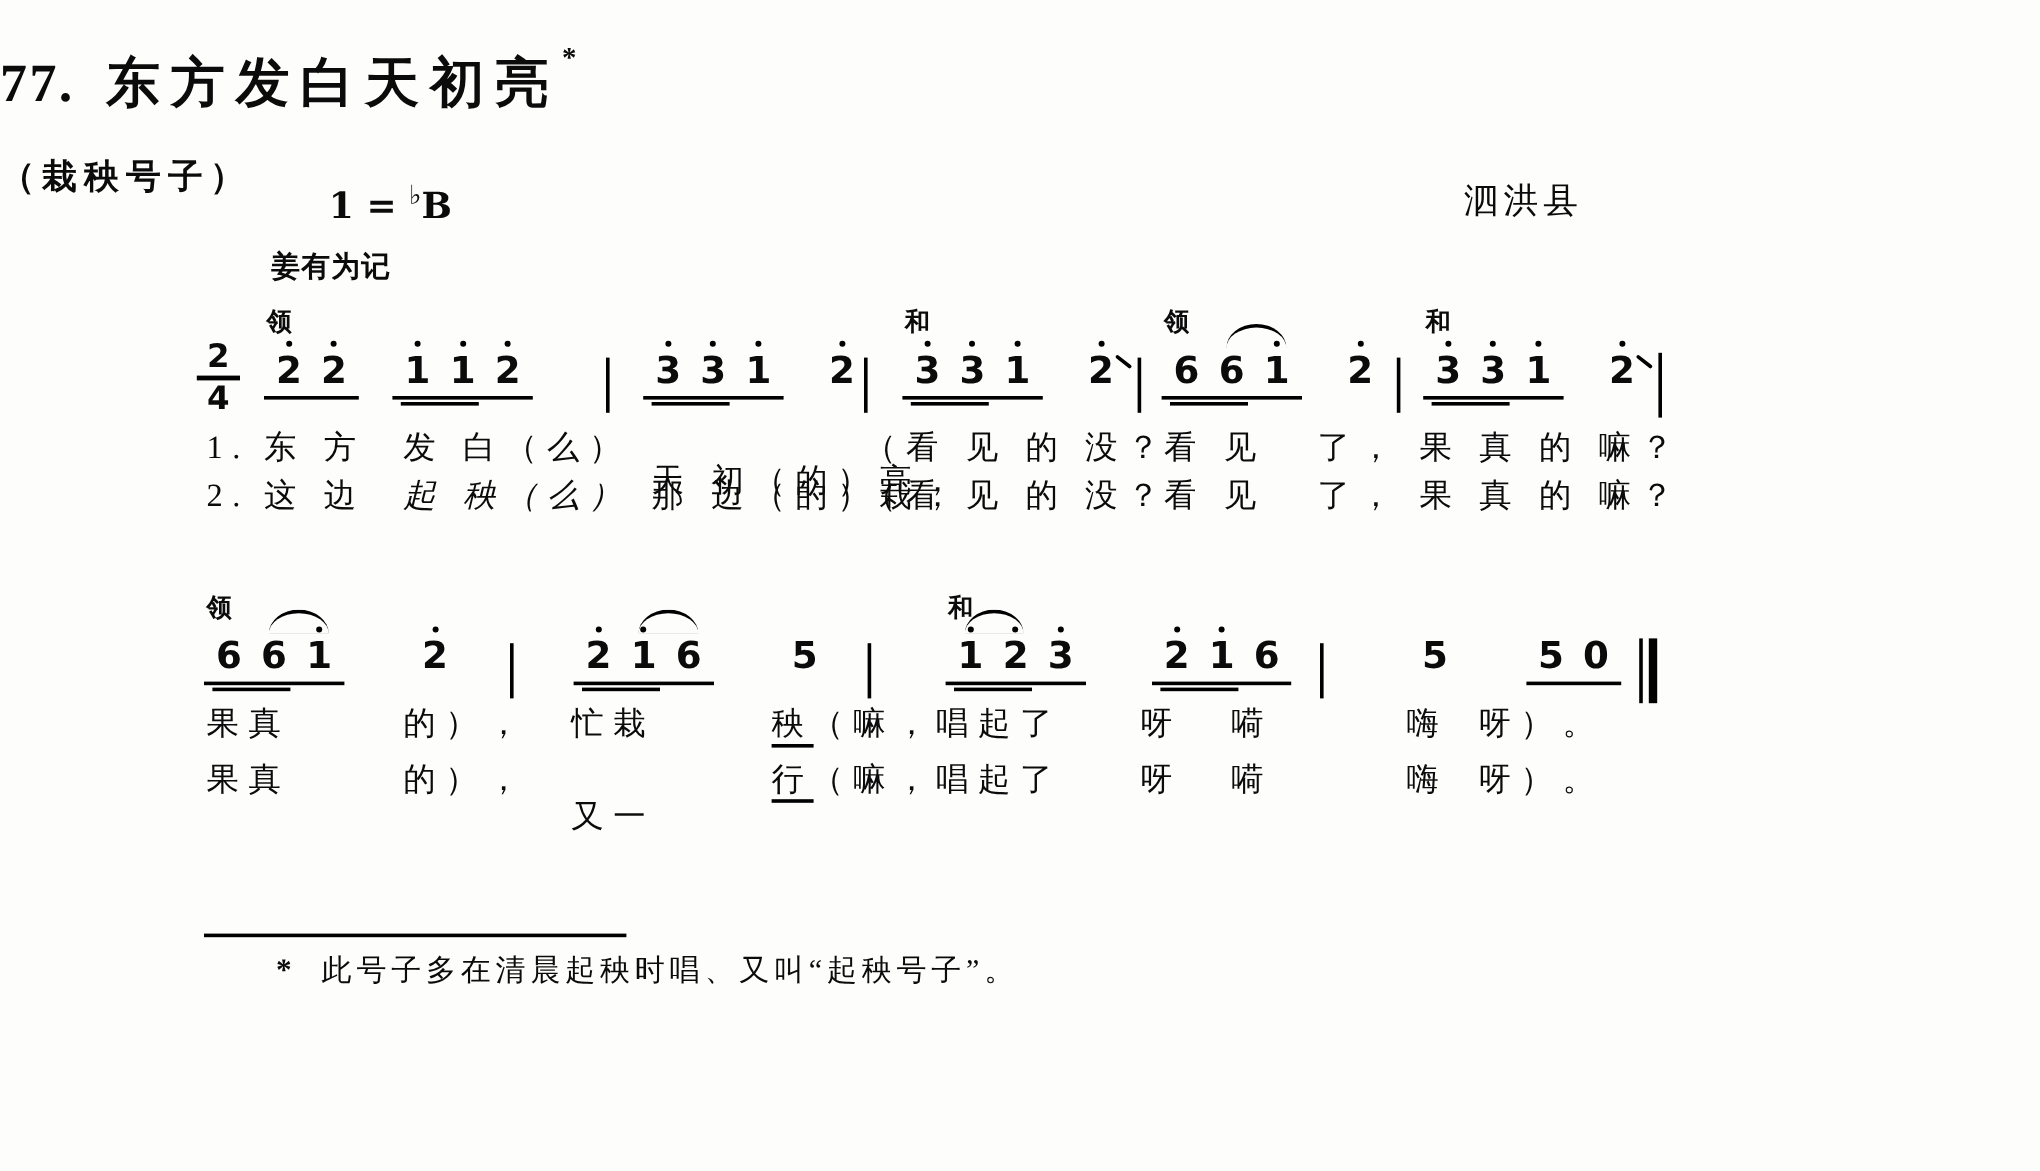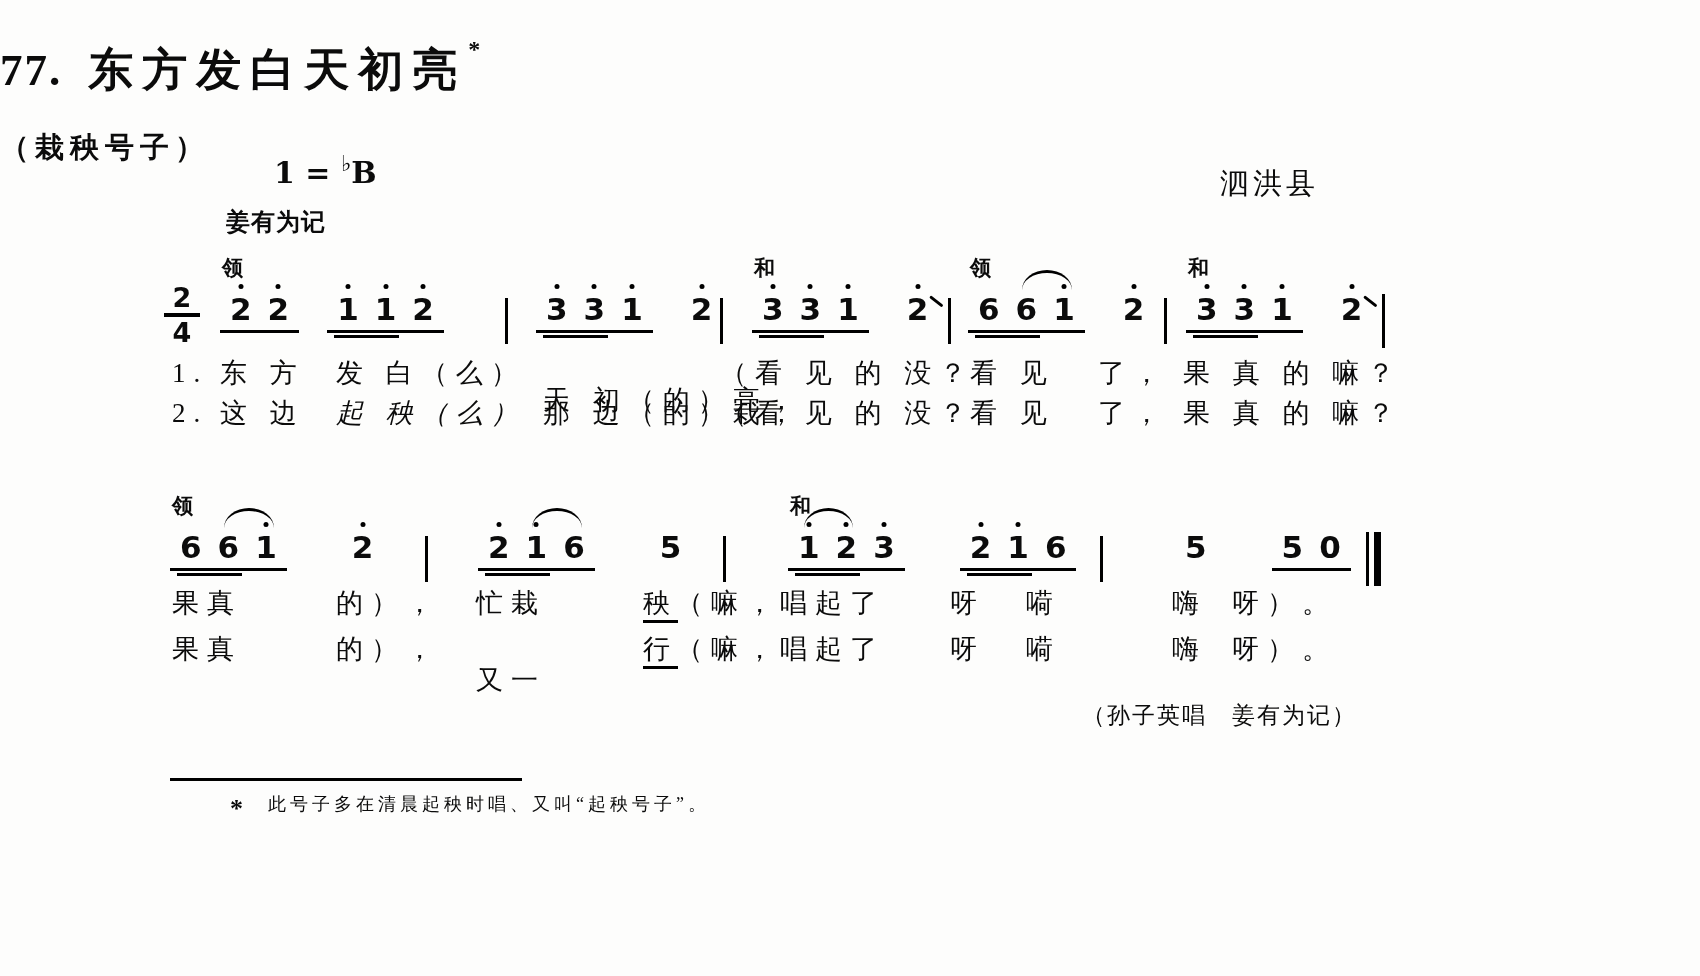--- a/index.html
+++ b/index.html
@@ -5,21 +5,21 @@
   html,body{margin:0;padding:0;background:#e8e8e6;}
   .page{position:relative;width:1700px;height:976px;margin:0 auto;background:#fdfdfc;color:#0b0b0b;
         font-family:"Liberation Serif","DejaVu Serif",serif;overflow:hidden;}
   .abs{position:absolute;}
   
   .title-row{left:0;right:0;top:36px;text-align:left;font-size:45px;font-weight:bold;}
   .title-num{margin-right:26px;letter-spacing:2px;}
   .title-main{letter-spacing:9px;}
   .title-sup{font-size:24px;vertical-align:28px;margin-left:2px;}
   .subtitle{left:0;right:0;top:128px;font-size:29px;font-weight:bold;letter-spacing:6px;}
-  .region{left:1220px;top:148px;font-size:29px;letter-spacing:4px;margin-top:16px;}
+  .region{left:1220px;top:148px;font-size:29px;letter-spacing:4px;}
   .keysig{left:226px;top:150px;font-size:30px;font-weight:bold;font-family:"DejaVu Serif",serif;margin-left:48px;}
   .keysig .flat{font-size:22px;vertical-align:12px;}
   .tempo{left:226px;top:206px;font-size:24px;font-weight:bold;letter-spacing:1px;}
   
   .timesig{left:164px;top:284px;width:36px;text-align:center;font-family:"DejaVu Sans",sans-serif;
            font-weight:bold;font-size:27px;line-height:1.05;}
   .timesig .ts-top{border-bottom:4px solid #000;padding-bottom:1px;}
   .timesig .ts-bot{padding-top:2px;}
   
   .measure{position:absolute;display:flex;align-items:flex-end;}
@@ -39,21 +39,21 @@
           font-family:"Liberation Serif",serif;white-space:nowrap;}
   .slur{position:absolute;height:17px;border-top:3px solid #000;border-radius:50% 50% 0 0/100% 100% 0 0;}
   .bar{position:absolute;width:3px;background:#000;}
   
   .lyr{position:absolute;font-size:27px;letter-spacing:8px;white-space:nowrap;line-height:1.2;}
   .lyr.u{border-bottom:3px solid #000;padding-bottom:1px;}
   
   .attribution{left:1082px;top:700px;font-size:23px;letter-spacing:2px;}
   .fn-rule{left:170px;top:778px;width:352px;height:3px;background:#000;}
   .fn-mark{left:230px;top:794px;font-size:26px;font-weight:bold;}
-  .fn-text{left:268px;top:792px;font-size:18px;letter-spacing:4px;}
+  .fn-text{left:268px;top:792px;font-size:25px;letter-spacing:4px;}
 </style>
 </head>
 <body>
 
 <div class="page">
 
   <div class="abs title-row">
     <span class="title-num">77.</span><span class="title-main">东方发白天初亮</span><span class="title-sup">*</span>
   </div>
 
@@ -233,18 +233,17 @@
       <div class="lyr" style="left: 476px; top: 664px;">又一</div>
       <div class="lyr u" style="left: 643px; top: 633px;">行</div>
       <div class="lyr" style="left: 676px; top: 633px;">（嘛，</div>
       <div class="lyr" style="left: 780px; top: 633px;">唱起了</div>
       <div class="lyr" style="left: 950px; top: 633px;">呀</div>
       <div class="lyr" style="left: 1026px; top: 633px;">嗬</div>
       <div class="lyr" style="left: 1172px; top: 633px;">嗨</div>
       <div class="lyr" style="left: 1232px; top: 633px;">呀）。</div>
     </div>
 
-  <div class="abs attribution">（孙子英唱　姜有为记）</div>
 
   <div class="abs fn-rule"></div>
   <div class="abs fn-mark">*</div>
   <div class="abs fn-text">此号子多在清晨起秧时唱、又叫“起秧号子”。</div>
 </div>
 
 </body></html>

